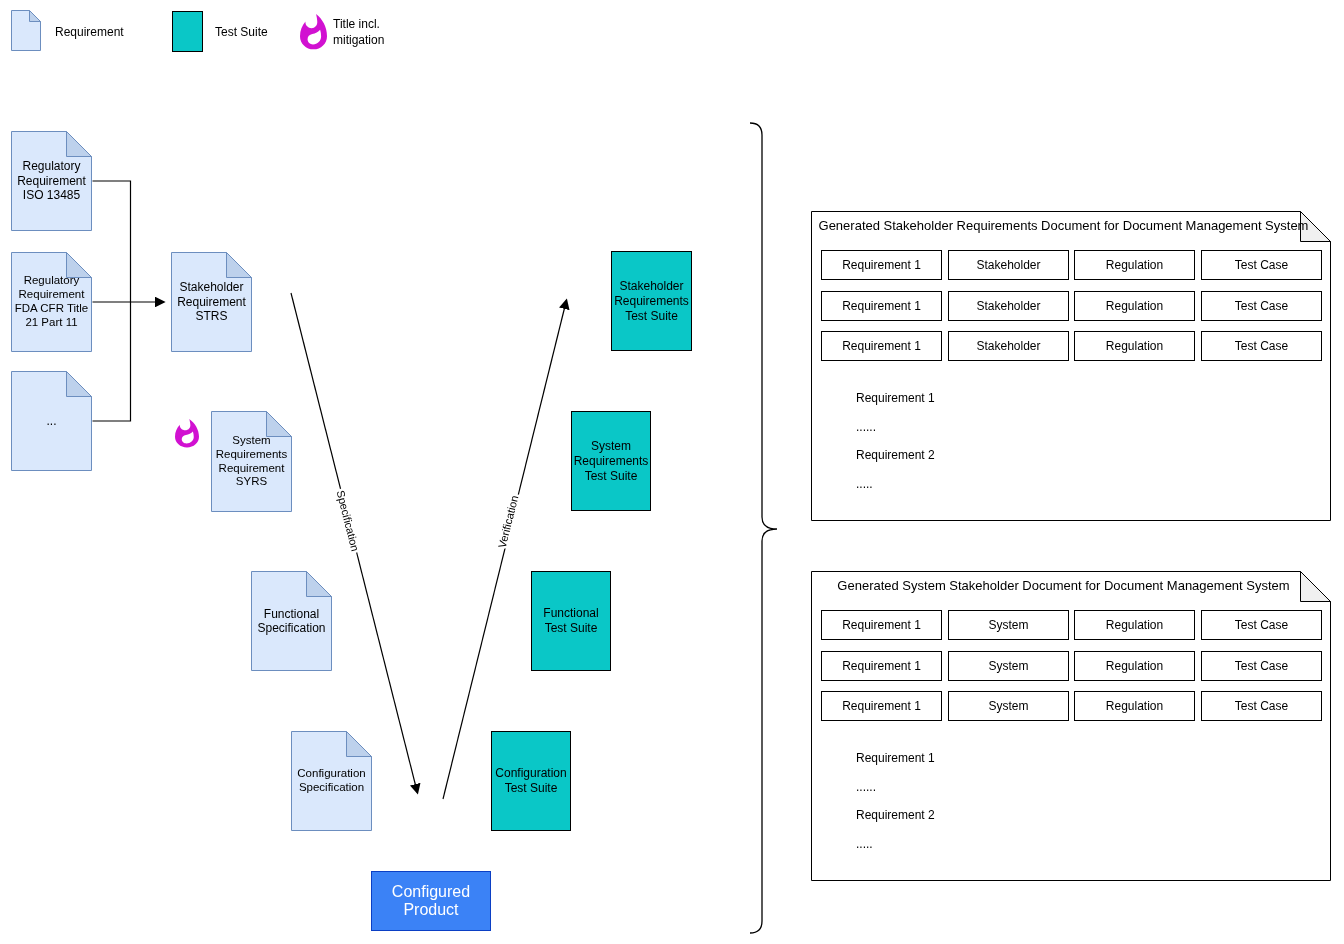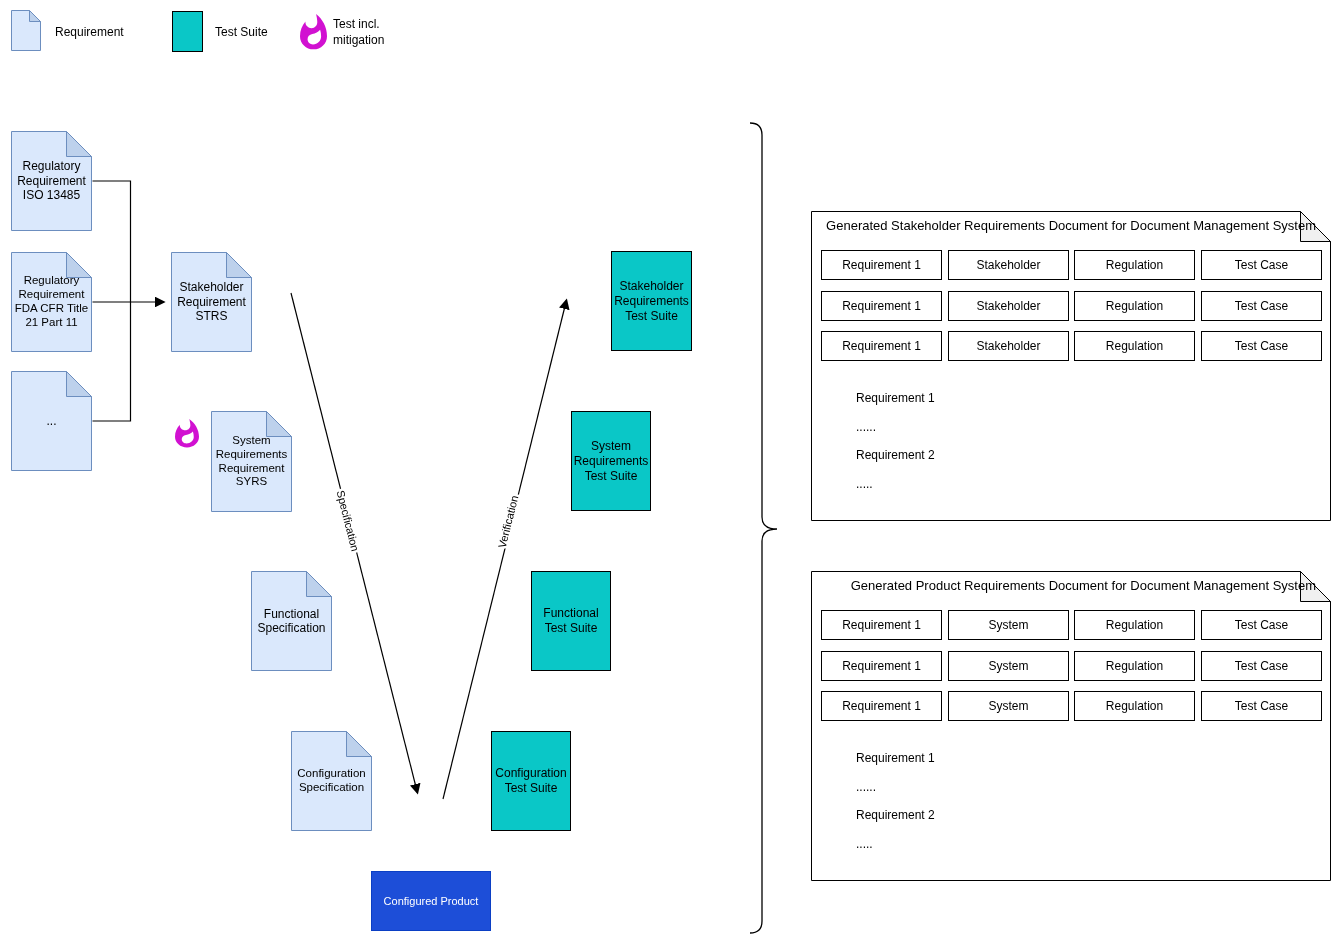--- a/index.html
+++ b/index.html
@@ -12,28 +12,28 @@
   .node .node-label{
     position:absolute;inset:0;display:flex;align-items:center;justify-content:center;
     text-align:center;font-size:12px;line-height:1.2;white-space:pre-line;padding:2px;
   }
   .suite{
     position:absolute;background:#0ac7c7;border:1px solid #000;
     display:flex;align-items:center;justify-content:center;text-align:center;
     font-size:12px;line-height:1.25;white-space:pre-line;box-sizing:border-box;
   }
   .product{
-    position:absolute;background:#1d4ed8;border:1px solid #0b3fc4;color:#fff;
+    position:absolute;background:#3b82f6;border:1px solid #0b3fc4;color:#fff;
     display:flex;align-items:center;justify-content:center;text-align:center;
-    font-size:11px;box-sizing:border-box;
+    font-size:16px;box-sizing:border-box;
   }
   .legend-label{position:absolute;font-size:12px;line-height:16px;white-space:pre-line;}
 
   .panel{position:absolute;width:520px;height:310px;}
-  .panel-title{position:absolute;top:7px;left:0;width:505px;text-align:right;font-size:13px;}
+  .panel-title{position:absolute;top:7px;left:0;width:505px;text-align:center;font-size:13px;}
   .pcell{
     position:absolute;width:121px;height:30px;border:1px solid #000;background:#fff;
     display:flex;align-items:center;justify-content:center;font-size:12px;box-sizing:border-box;
   }
   .pline{position:absolute;left:45px;font-size:12px;}
 
   #overlay{position:absolute;left:0;top:0;pointer-events:none;}
   .edge-line{stroke:#000;stroke-width:1.2;fill:none;}
   .edge-label{
     font-size:11px;fill:#000;text-anchor:middle;
@@ -57,21 +57,21 @@
   <div class="legend-label" style="left:55px;top:24px">Requirement</div>
 
   <div class="abs" style="left:172px;top:11px;width:31px;height:41px;background:#0ac7c7;border:1px solid #000;box-sizing:border-box"></div>
   <div class="legend-label" style="left:215px;top:24px">Test Suite</div>
 
   <div class="flame" style="left:300px;top:13px">
     <svg width="27" height="37" viewBox="4 0 16 22.4" preserveAspectRatio="none">
       <path fill="#d111d1" d="M13.5.67s.74 2.65.74 4.8c0 2.06-1.35 3.73-3.41 3.73-2.07 0-3.63-1.67-3.63-3.73l.03-.36C5.21 7.51 4 10.62 4 14c0 4.42 3.58 8 8 8s8-3.58 8-8C20 8.61 17.41 3.8 13.5.67zM11.71 19c-1.78 0-3.22-1.4-3.22-3.14 0-1.62 1.05-2.76 2.81-3.12 1.77-.36 3.6-1.21 4.62-2.58.39 1.29.59 2.65.59 4.04 0 2.65-2.15 4.8-4.8 4.8z"></path>
     </svg>
   </div>
-  <div class="legend-label" style="left:333px;top:16px">Test incl.
+  <div class="legend-label" style="left:333px;top:16px">Title incl.
 mitigation</div>
 
   <div class="node" style="left:11px;top:131px;width:81px;height:100px">
     <svg class="shape" width="81" height="100">
       <path d="M0.5,0.5 H55.5 L80.5,25.5 V99.5 H0.5 Z" fill="#dae8fc" stroke="#6c8ebf"></path>
       <path d="M55.5,0.5 V25.5 H80.5 Z" fill="#bdd1ec" stroke="#6c8ebf"></path>
     </svg>
     <div class="node-label">Regulatory
 Requirement
 ISO 13485</div>
@@ -201,21 +201,21 @@
     <div class="pline" style="top:209px">......</div>
     <div class="pline" style="top:237px">Requirement 2</div>
     <div class="pline" style="top:266px">.....</div>
   </div>
 
   <div class="panel" style="left:811px;top:571px">
     <svg width="520" height="310">
       <path d="M0.5,0.5 H489.5 L519.5,30.5 V309.5 H0.5 Z" fill="#ffffff" stroke="#000"></path>
       <path d="M489.5,0.5 V30.5 H519.5 Z" fill="#f0f0f0" stroke="#000"></path>
     </svg>
-    <div class="panel-title">Generated Product Requirements Document for Document Management System</div>
+    <div class="panel-title">Generated System Stakeholder Document for Document Management System</div>
 
     <div class="pcell" style="left:10px;top:39px">Requirement 1</div>
     <div class="pcell" style="left:137px;top:39px">System</div>
     <div class="pcell" style="left:263px;top:39px">Regulation</div>
     <div class="pcell" style="left:390px;top:39px">Test Case</div>
 
     <div class="pcell" style="left:10px;top:80px">Requirement 1</div>
     <div class="pcell" style="left:137px;top:80px">System</div>
     <div class="pcell" style="left:263px;top:80px">Regulation</div>
     <div class="pcell" style="left:390px;top:80px">Test Case</div>

